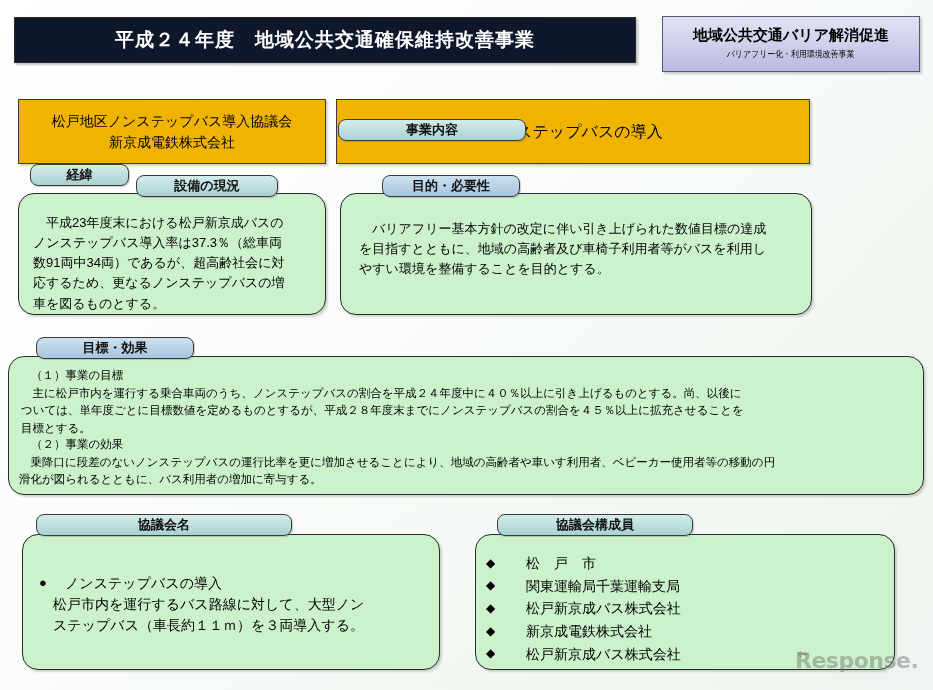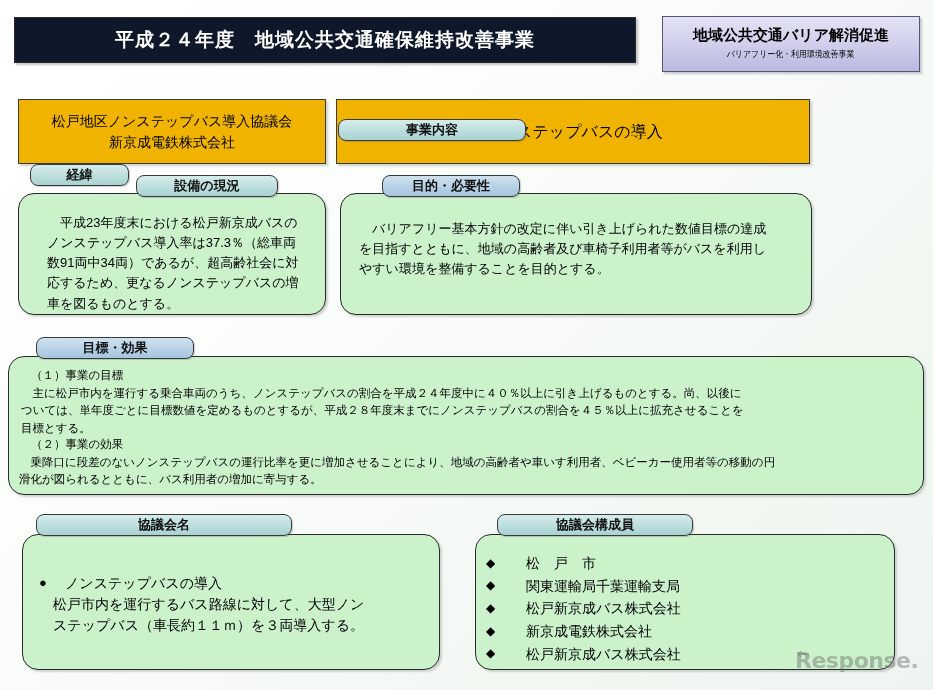--- a/index.html
+++ b/index.html
@@ -195,21 +195,21 @@
 
   <div class="abs tab-label" style="left:338px; top:79px; width:188px;margin-top:40px;">事業内容</div>
 
   <div class="abs panel-orange" style="left:336px; top:99px; width:474px; height:65px; font-size:16px;">ノンステップバスの導入</div>
 
   <div class="abs tab-label" style="left:30px; top:164px; width:99px;">経緯</div>
 
   <div class="abs tab-label" style="left:136px; top:175px; width:142px;">設備の現況</div>
 
   <div class="abs panel-green" style="left:18px; top:193px; width:308px; height:122px;">
-    <div class="abs body-text" style="left:28px; top:19px; width:284px;">　平成23年度末における松戸新京成バスの
+    <div class="abs body-text" style="left:14px; top:19px; width:284px;">　平成23年度末における松戸新京成バスの
 ノンステップバス導入率は37.3％（総車両
 数91両中34両）であるが、超高齢社会に対
 応するため、更なるノンステップバスの増
 車を図るものとする。</div>
   </div>
 
   <div class="abs tab-label blueish" style="left:382px; top:175px; width:138px;">目的・必要性</div>
 
   <div class="abs panel-green" style="left:340px; top:193px; width:472px; height:122px;">
     <div class="abs body-text" style="left:18px; top:25px; width:440px;">　バリアフリー基本方針の改定に伴い引き上げられた数値目標の達成

